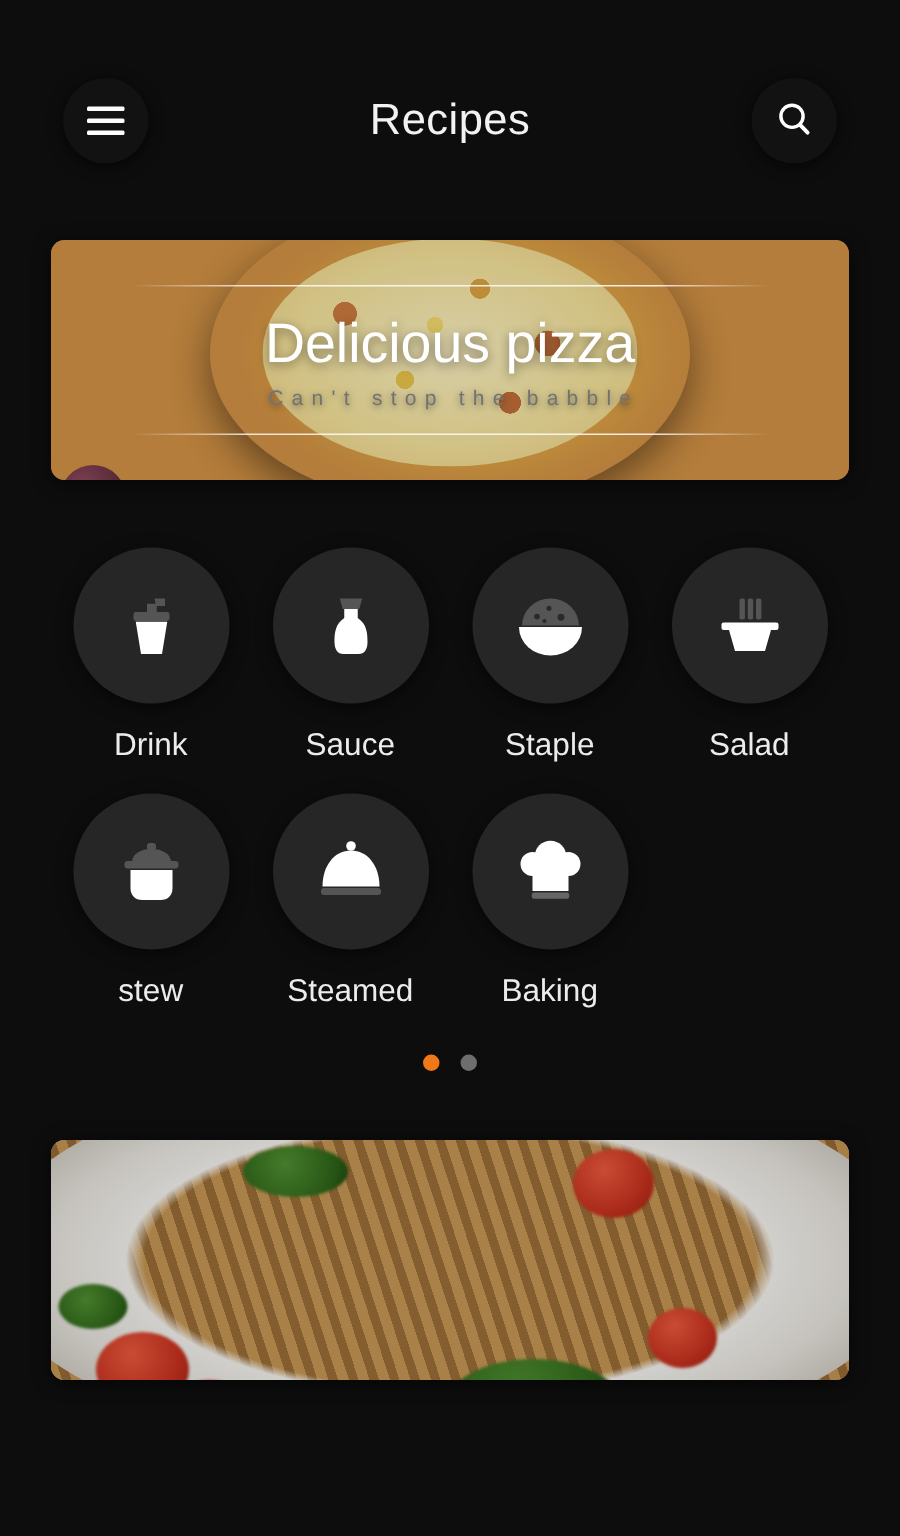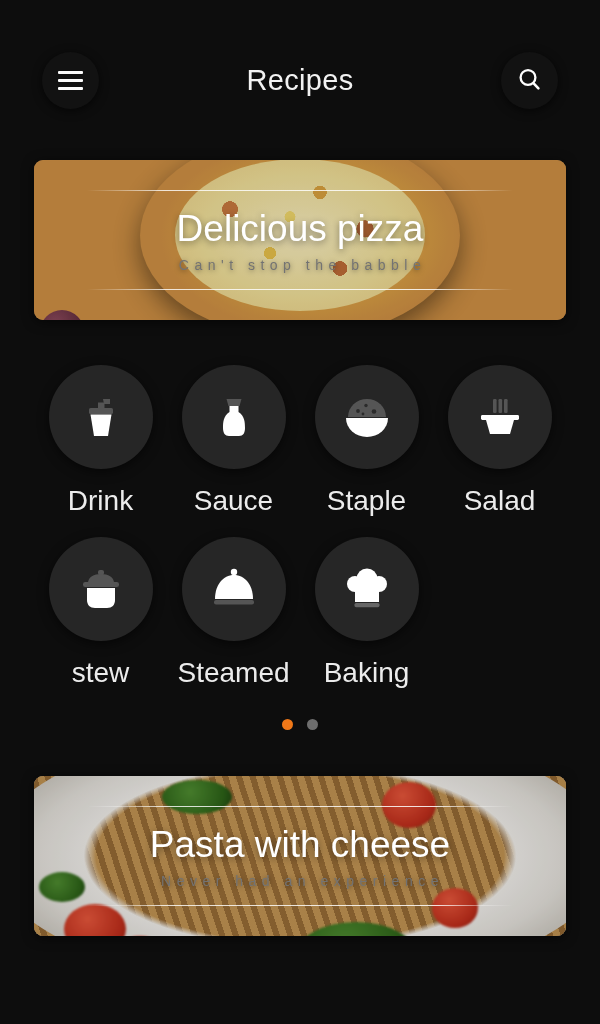--- a/index.html
+++ b/index.html
@@ -210,21 +210,21 @@
     border-radius: 50%;
     background: #262626;
     box-shadow: 0 3px 11px rgba(0,0,0,0.55);
     display: flex;
     align-items: center;
     justify-content: center;
   }
   .cat-label {
     margin-top: 16px;
     color: #ececec;
-    font-size: 28px;
+    font-size: 21px;
     font-weight: 400;
   }
 
   
   .dots {
     display: flex;
     justify-content: center;
     gap: 14px;
     margin-top: 30px;
   }
@@ -376,20 +376,14 @@
       <div class="plate-rim"></div>
       <div class="blob tomato" style="left:348px; top:6px;   width:54px; height:46px;"></div>
       <div class="blob tomato" style="left:30px;  top:128px; width:62px; height:50px;"></div>
       <div class="blob tomato" style="left:78px;  top:160px; width:56px; height:46px;"></div>
       <div class="blob tomato" style="left:398px; top:112px; width:46px; height:40px;"></div>
       <div class="blob greens" style="left:262px; top:146px; width:120px; height:66px;"></div>
       <div class="blob greens" style="left:128px; top:4px;   width:70px; height:34px;"></div>
       <div class="blob greens" style="left:5px;   top:96px;  width:46px; height:30px;"></div>
     </div>
     <div class="card-shade"></div>
-    <div class="card-overlay">
-      <div class="rule"></div>
-      <div class="card-title">Pasta with cheese</div>
-      <div class="card-sub">Never had an experience</div>
-      <div class="rule"></div>
-    </div>
   </div>
 </div>
 
 </body></html>

